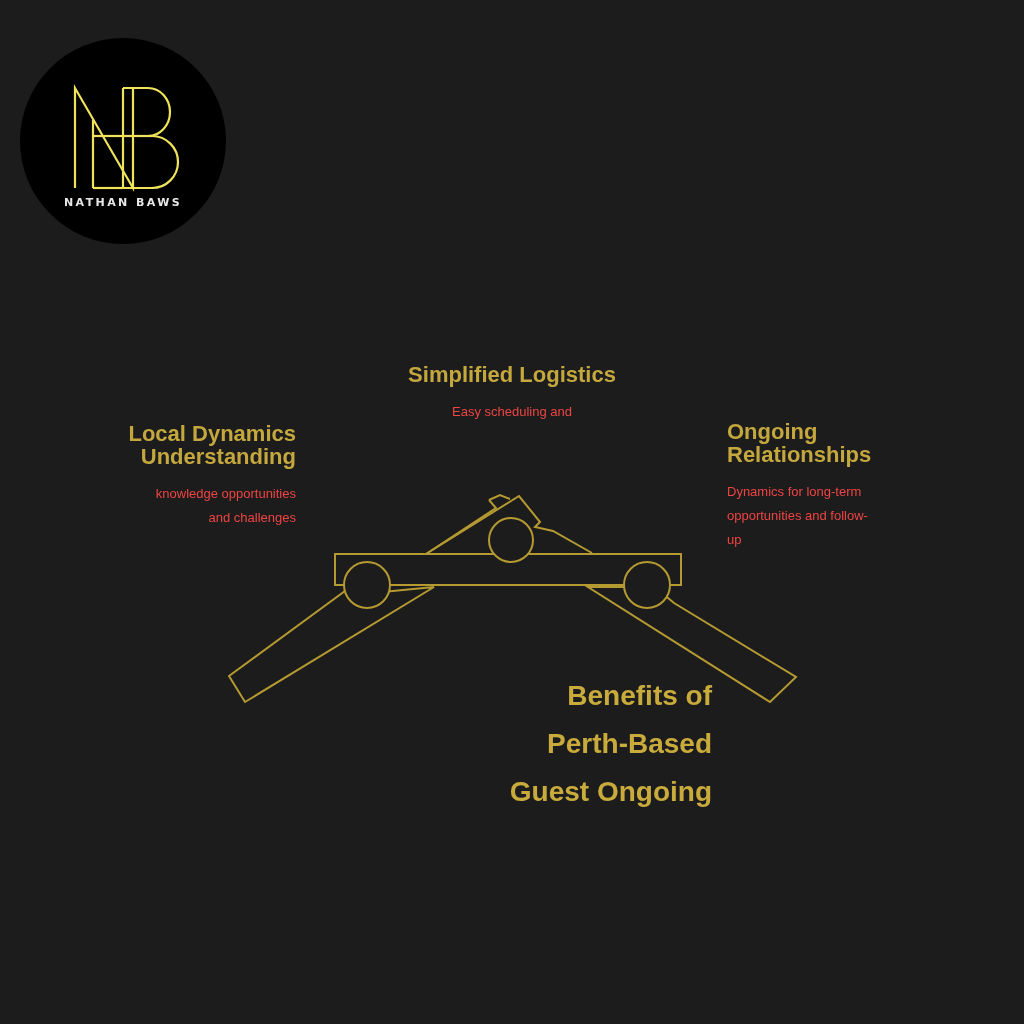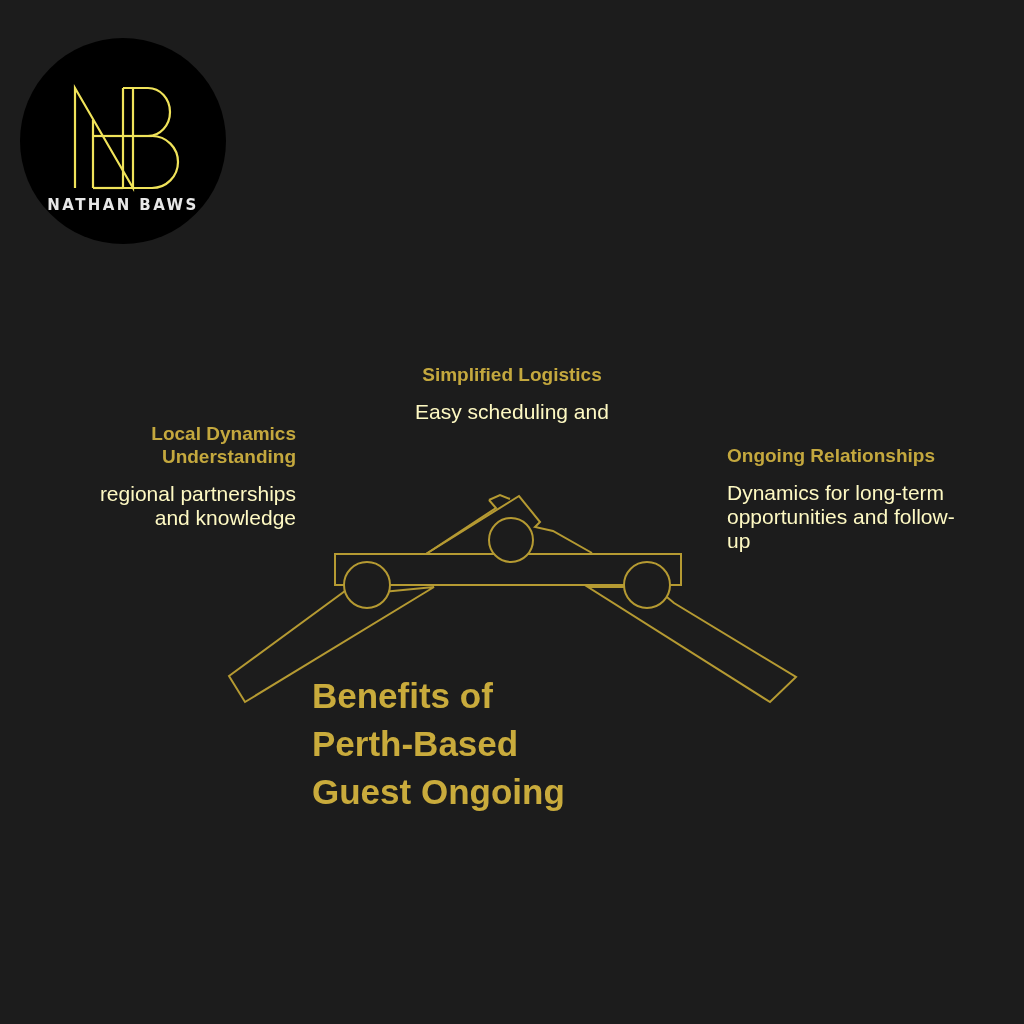--- a/index.html
+++ b/index.html
@@ -8,33 +8,33 @@
     background: #1c1c1c;
     font-family: "Liberation Sans", "DejaVu Sans", sans-serif;
   }
   .logo {
     position: absolute; left: 20px; top: 38px; width: 206px; height: 206px;
     border-radius: 50%; background: #000;
   }
   .logo svg { position: absolute; left: 0; top: 0; }
   .logo-text {
     position: absolute; left: 0; width: 206px; top: 158px; text-align: center;
-    color: #e8e8e8; font-size: 15px; font-weight: bold; letter-spacing: 2.4px;
+    color: #e8e8e8; font-size: 11px; font-weight: bold; letter-spacing: 2.4px;
     font-family: "DejaVu Sans", sans-serif;
   }
   .diagram { position: absolute; left: 0; top: 0; }
   .block { position: absolute; color: #c4a83e; }
-  .block .title { font-weight: bold; font-size: 19px; line-height: 23px; }
-  .block .desc { font-size: 21px; line-height: 24px; margin-top: 14px; color: #fef9c3; }
+  .block .title { font-weight: bold; font-size: 22px; line-height: 23px; }
+  .block .desc { font-size: 13px; line-height: 24px; margin-top: 14px; color: #ef4444; }
   .b-left { right: 728px; top: 422px; text-align: right; width: 200px; }
   .b-mid { left: 392px; top: 363px; width: 240px; text-align: center; }
-  .b-right { left: 727px; top: 444px; width: 230px; text-align: left; }
+  .b-right { left: 727px; top: 420px; width: 230px; text-align: left; }
   .main-title {
-    position: absolute; left: 312px; width: 400px; top: 672px; text-align: left;
-    color: #c9ab3c; font-weight: bold; font-size: 35px; line-height: 48px;
+    position: absolute; left: 312px; width: 400px; top: 672px; text-align: right;
+    color: #c9ab3c; font-weight: bold; font-size: 28px; line-height: 48px;
   }
 </style>
 </head>
 <body>
 
 <div class="logo">
   <svg width="206" height="206" viewBox="0 0 206 206">
     <g fill="none" stroke="#f0e35a" stroke-width="2.2">
 
       <polyline points="55,150 55,50 113,150 113,50"></polyline>
@@ -69,22 +69,22 @@
     <circle cx="647" cy="585" r="23" fill="#1c1c1c"></circle>
   </g>
 </svg>
 
 <div class="block b-left">
   <div class="title">
     <div>Local Dynamics</div>
     <div>Understanding</div>
   </div>
   <div class="desc">
-    <div>regional partnerships</div>
-    <div>and knowledge</div>
+    <div>knowledge opportunities</div>
+    <div>and challenges</div>
   </div>
 </div>
 
 <div class="block b-mid">
   <div class="title">
     <div>Simplified Logistics</div>
   </div>
   <div class="desc">
     <div>Easy scheduling and</div>
   </div>

